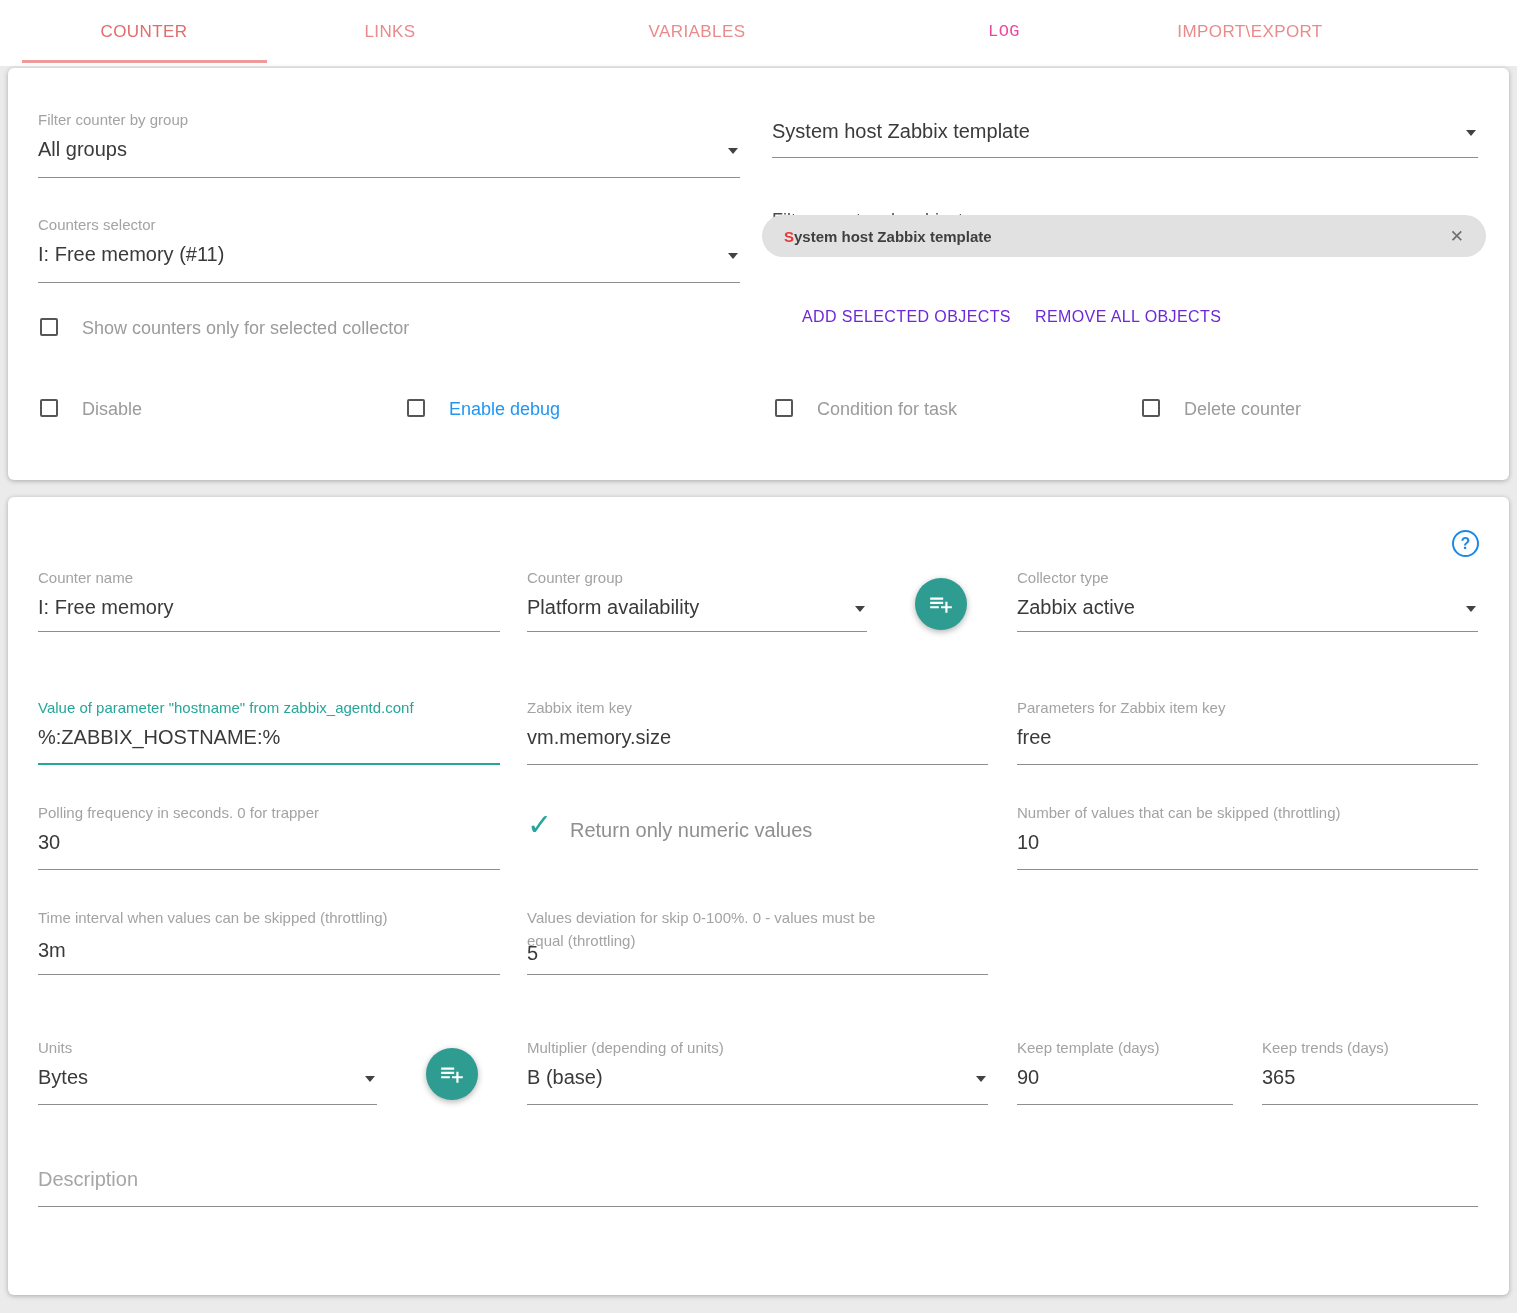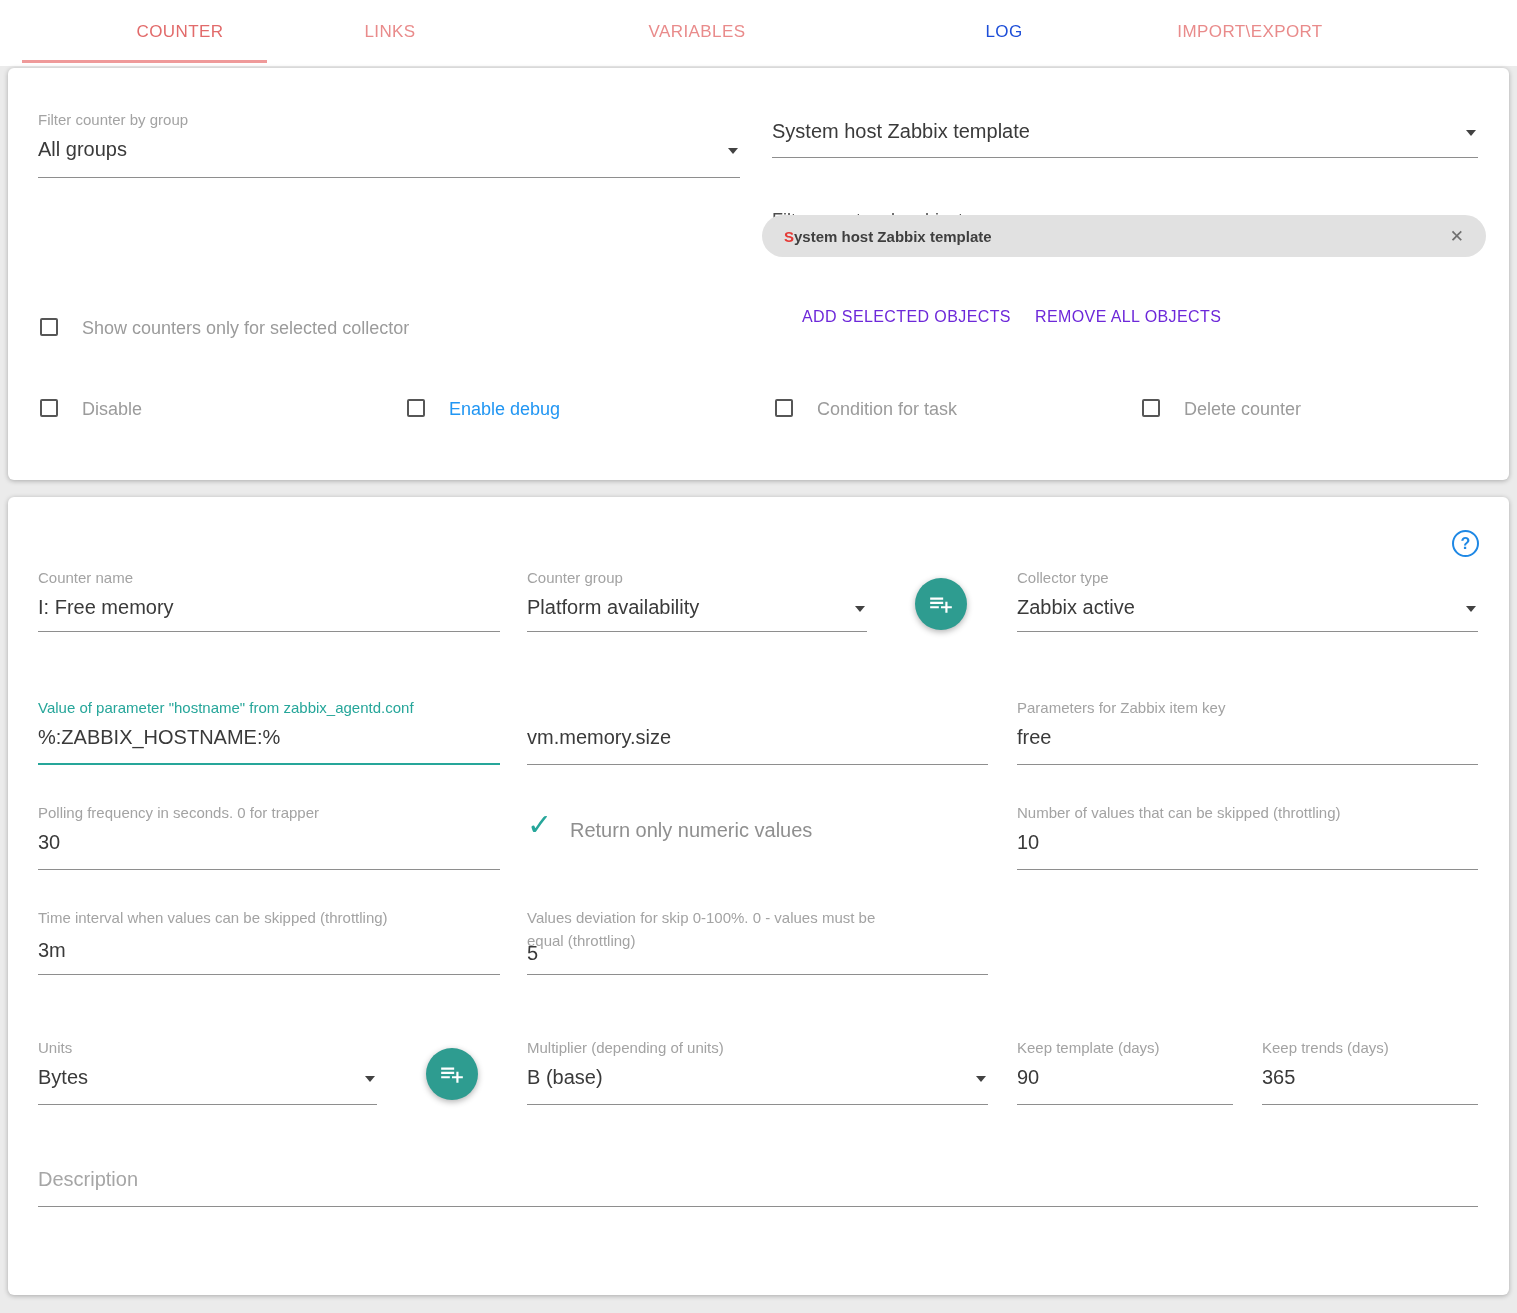--- a/index.html
+++ b/index.html
@@ -11,22 +11,22 @@
     overflow:hidden;
   }
   .toolbar {
     position:absolute; left:0; top:0; width:1517px; height:66px;
     background:#ffffff;
   }
   .tab {
     position:absolute; top:22px; transform:translateX(-50%);
     font-size:17px; letter-spacing:.4px; color:#e98b8b; cursor:pointer; white-space:nowrap;
   }
-  .tab.active { color:#e26b6b;margin-left:36px; }
-  .tab.disabled { color:#1d4ed8; }
+  .tab.active { color:#e26b6b; }
+  .tab.disabled { color:#ec4899;font-family:Liberation Mono, monospace; }
   .tab-indicator {
     position:absolute; left:22px; top:60px; width:245px; height:3px; background:#ef9a9a;
   }
   .card {
     position:absolute; background:#ffffff; border-radius:6px;
     box-shadow:0 1px 5px rgba(0,0,0,0.28);
   }
   #card1 { left:8px; top:68px; width:1501px; height:412px; }
   #card2 { left:8px; top:497px; width:1501px; height:798px; }
   .field { position:absolute; }
@@ -89,20 +89,26 @@
 
 <div class="card" id="card1">
 
   <div class="field" style="left:30px;top:40px;width:702px;height:70px">
     <div class="flabel">Filter counter by group</div>
     <div class="fvalue">All groups</div>
     <span class="arrow"></span>
     <div class="uline"></div>
   </div>
 
+  <div class="field" style="left:30px;top:145px;width:702px;height:70px">
+    <div class="flabel">Counters selector</div>
+    <div class="fvalue">I: Free memory (#11)</div>
+    <span class="arrow"></span>
+    <div class="uline"></div>
+  </div>
 
   <div class="cb" style="left:32px;top:250px"></div>
   <div class="cblabel" style="left:74px;top:250px">Show counters only for selected collector</div>
 
   <div class="field" style="left:764px;top:22px;width:706px;height:68px">
     <div class="fvalue">System host Zabbix template</div>
     <span class="arrow"></span>
     <div class="uline"></div>
   </div>
 
@@ -159,20 +165,21 @@
     <div class="uline"></div>
   </div>
 
   <div class="field" style="left:30px;top:199px;width:462px;height:69px">
     <div class="flabel teal">Value of parameter "hostname" from zabbix_agentd.conf</div>
     <div class="fvalue">%:ZABBIX_HOSTNAME:%</div>
     <div class="uline teal"></div>
   </div>
 
   <div class="field" style="left:519px;top:199px;width:461px;height:69px">
+    <div class="flabel">Zabbix item key</div>
     <div class="fvalue">vm.memory.size</div>
     <div class="uline"></div>
   </div>
 
   <div class="field" style="left:1009px;top:199px;width:461px;height:69px">
     <div class="flabel">Parameters for Zabbix item key</div>
     <div class="fvalue">free</div>
     <div class="uline"></div>
   </div>
 

